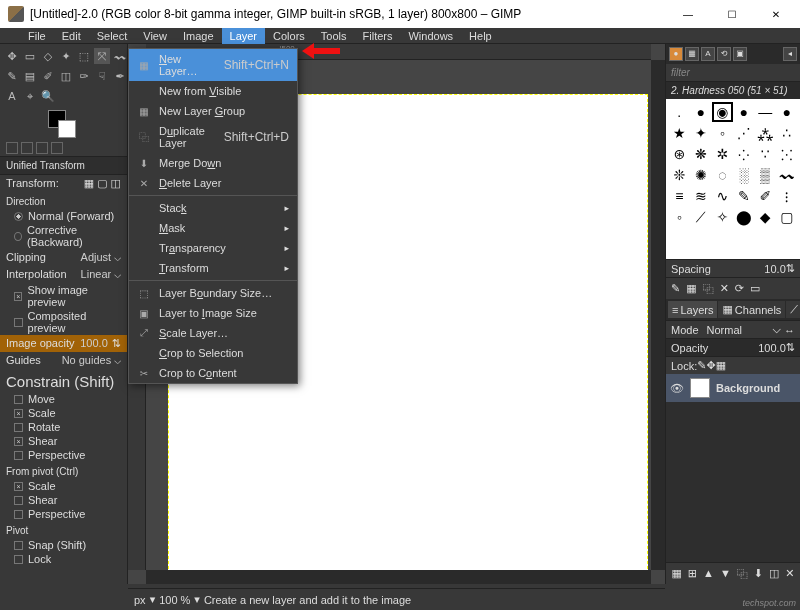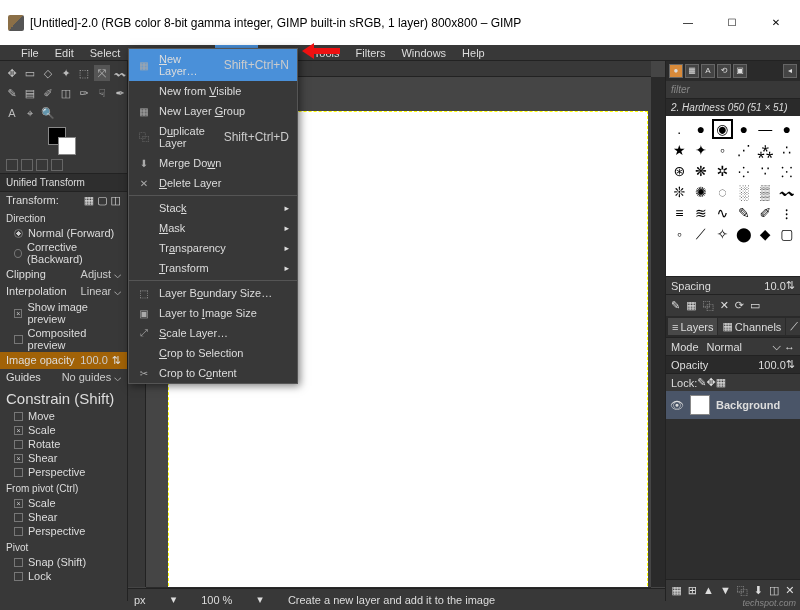--- a/index.html
+++ b/index.html
@@ -1,22 +1,22 @@
 <!DOCTYPE html>
 <html><head>
 <meta charset="utf-8">
 <style>
 *{margin:0;padding:0;box-sizing:border-box;font-family:"Segoe UI",Tahoma,sans-serif;font-size:11px;color:#ddd;user-select:none}
 body{width:800px;height:610px;background:#383838;overflow:hidden;position:relative}
-.titlebar{height:45px;background:#fff;display:flex;align-items:center;color:#000;padding:0 2px}
+.titlebar{height:28px;background:#fff;display:flex;align-items:center;color:#000;padding:0 2px}
 .titlebar .icon{width:16px;height:16px;margin:0 6px;background:linear-gradient(135deg,#8b6f47 50%,#555 50%);border-radius:2px}
 .titlebar .title{flex:1;font-size:12px;color:#000}
 .winbtns{display:flex}
 .winbtn{width:44px;height:28px;display:flex;align-items:center;justify-content:center;font-size:10px;color:#000}
-.menubar{height:16px;background:#383838;display:flex;align-items:center;padding:0 13px;border-bottom:1px solid #222}
+.menubar{height:16px;background:#383838;display:flex;align-items:center;padding:0 20px;border-bottom:1px solid #222}
 .menubar .mitem{padding:2px 8px;cursor:pointer}
 .menubar .mitem.active{background:#4a90d9;color:#fff}
 .main{display:flex;height:540px}
 .leftpanel{width:128px;background:#383838;border-right:1px solid #222;display:flex;flex-direction:column}
 .toolbox{padding:4px;display:grid;grid-template-columns:repeat(7,1fr);gap:2px}
 .tool{width:16px;height:16px;display:flex;align-items:center;justify-content:center;font-size:11px;color:#bbb;cursor:pointer}
 .tool.active{background:#555}
 .toolrow2{display:grid;grid-template-columns:repeat(7,1fr);gap:2px;padding:0 4px 4px}
 .fgbg{padding:4px 8px;height:32px;position:relative}
 .fgbg .fg{width:18px;height:18px;background:#000;border:1px solid #888;position:absolute;left:48px;top:2px}
@@ -61,21 +61,21 @@
 .dropdown-menu{position:absolute;top:48px;left:128px;width:170px;background:#383838;border:1px solid #555;box-shadow:2px 2px 8px rgba(0,0,0,.5);z-index:100}
 .dm-item{display:flex;align-items:center;padding:4px 8px;font-size:11px;gap:8px;cursor:pointer}
 .dm-item.hl{background:#4a90d9}
 .dm-item.disabled{color:#777}
 .dm-item .dm-icon{width:14px;font-size:10px;color:#aaa;text-align:center}
 .dm-item .dm-label{flex:1}
 .dm-item .dm-short{font-size:12px;color:#ccc}
 .dm-item .dm-arrow{font-size:9px}
 .dm-sep{height:1px;background:#555;margin:2px 0}
 .red-arrow{position:absolute;top:43px;left:302px;z-index:101}
-.statusbar{position:absolute;bottom:0;left:128px;right:135px;height:22px;background:#383838;border-top:1px solid #222;display:flex;align-items:center;padding:0 6px;font-size:10px;gap:25px}
+.statusbar{position:absolute;bottom:0;left:128px;right:135px;height:22px;background:#383838;border-top:1px solid #222;display:flex;align-items:center;padding:0 6px;font-size:10px;gap:4px}
 .watermark{position:absolute;bottom:2px;right:4px;font-size:9px;color:#888;font-style:italic}
 .ul{text-decoration:underline}
 </style>
 </head>
 <body>
 
 <div class="titlebar">
   <div class="icon"></div>
   <div class="title">[Untitled]-2.0 (RGB color 8-bit gamma integer, GIMP built-in sRGB, 1 layer) 800x800 – GIMP</div>
   <div class="winbtns">

